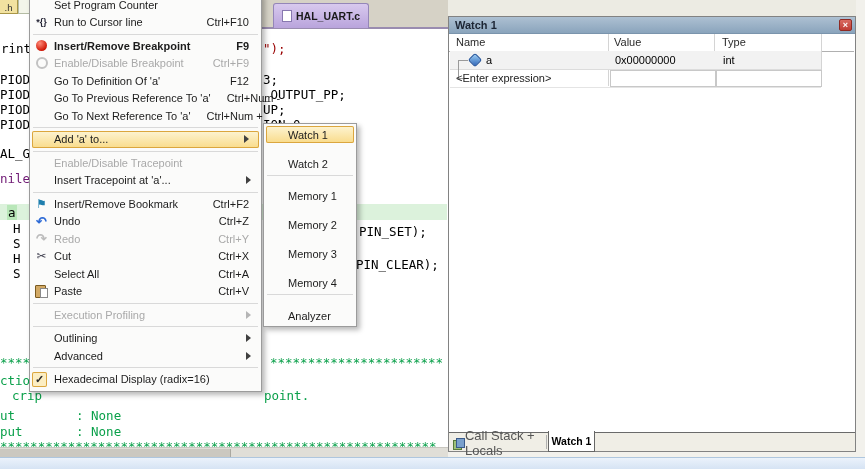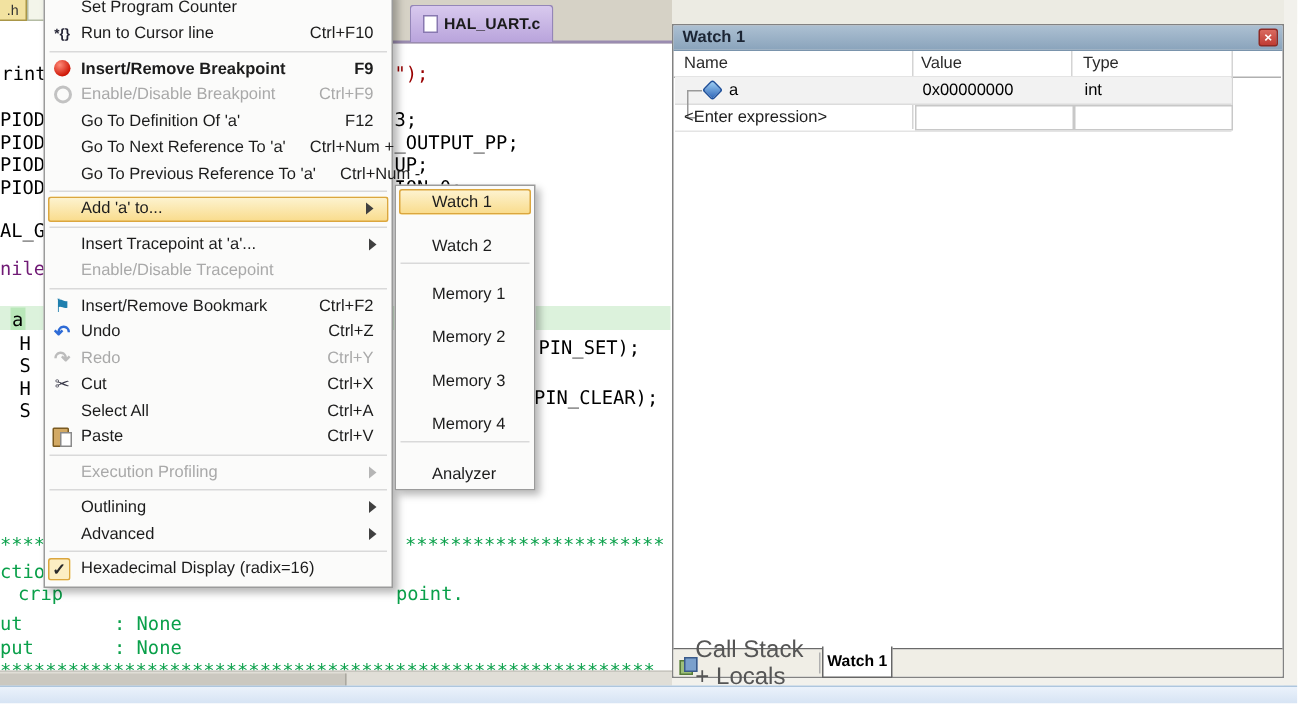--- a/index.html
+++ b/index.html
@@ -86,21 +86,21 @@
   .wrow{position:absolute;left:1px;font-size:11px;color:#000;height:18px;}
   .wrow1{top:34px;width:371px;background:#f2f2f2;border-bottom:1px solid #dcdcdc;}
   .wrow2{top:52px;width:371px;border-bottom:1px solid #e4e4e4;}
   .wcell{position:absolute;top:3px;white-space:nowrap;}
   .wbox{position:absolute;top:1px;height:15px;border:1px solid #c8c8c8;background:#fff;}
   .tline{position:absolute;border-color:#9a9a9a !important;}
   .wdiamond{position:absolute;left:21px;top:38px;width:8px;height:8px;transform:rotate(45deg);
         background:linear-gradient(135deg,#9ed0f5,#2f66b8);border:1px solid #1d4f9a;border-radius:2px;}
   .wtabline{position:absolute;left:0;right:0;top:415px;border-top:1px solid #6a6a6a;}
   .wtabbar{position:absolute;left:0;right:0;top:416px;bottom:0;background:#f0eee6;}
-  .wtab1{position:absolute;left:2px;top:418px;width:94px;height:16px;font-size:16px;color:#555;
+  .wtab1{position:absolute;left:2px;top:418px;width:94px;height:16px;font-size:13px;color:#555;
          display:flex;align-items:center;}
   .wtabdiv{position:absolute;left:97px;top:418px;height:14px;border-left:1px solid #b0b0b0;}
   .wtab2{position:absolute;left:99px;top:414px;width:47px;height:21px;background:#fff;
          border:1px solid #666;border-top:none;font-size:10.5px;font-weight:bold;color:#000;
          display:flex;align-items:center;justify-content:center;box-sizing:border-box;}
   .wtabicon{position:relative;width:11px;height:11px;margin:0 4px 0 2px;}
   .wtabicon::before{content:"";position:absolute;left:0;top:2px;width:7px;height:8px;background:#9ec07a;border:1px solid #567a3a;}
   .wtabicon::after{content:"";position:absolute;left:3px;top:0;width:7px;height:8px;background:#7aa0cc;border:1px solid #3a5a8a;}
 
   
@@ -232,39 +232,39 @@
           <i></i>
         </span>
       <span class="lbl">Enable/Disable Breakpoint</span>
       <span class="sc">Ctrl+F9</span>
     </div>
     <div class="mi">
       <span class="lbl">Go To Definition Of 'a'</span>
       <span class="sc">F12</span>
     </div>
     <div class="mi">
+      <span class="lbl">Go To Previous Reference To 'a'</span>
+      <span class="sc">Ctrl+Num -</span>
+    </div>
+    <div class="mi">
       <span class="lbl">Go To Next Reference To 'a'</span>
       <span class="sc">Ctrl+Num +</span>
     </div>
-    <div class="mi">
-      <span class="lbl">Go To Previous Reference To 'a'</span>
-      <span class="sc">Ctrl+Num -</span>
-    </div>
     <div class="msep"></div>
     <div class="mi hl">
       <span class="lbl">Add 'a' to...</span>
       <span class="arr"></span>
     </div>
     <div class="msep"></div>
-    <div class="mi">
-      <span class="lbl">Insert Tracepoint at 'a'...</span>
-      <span class="arr"></span>
-    </div>
     <div class="mi dis">
       <span class="lbl">Enable/Disable Tracepoint</span>
+    </div>
+    <div class="mi">
+      <span class="lbl">Insert Tracepoint at 'a'...</span>
+      <span class="arr"></span>
     </div>
     <div class="msep"></div>
     <div class="mi">
       <span class="mico ic-flag">⚑</span>
       <span class="lbl">Insert/Remove Bookmark</span>
       <span class="sc">Ctrl+F2</span>
     </div>
     <div class="mi">
       <span class="mico ic-undo">↶</span>
       <span class="lbl">Undo</span>

